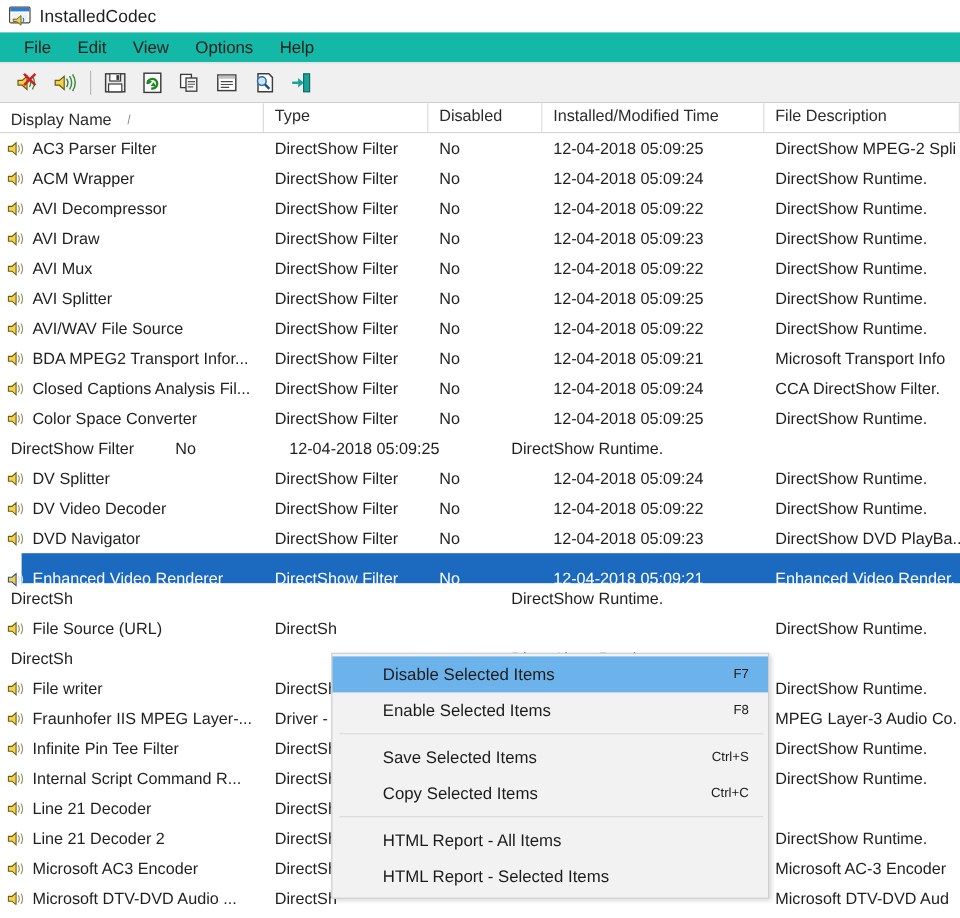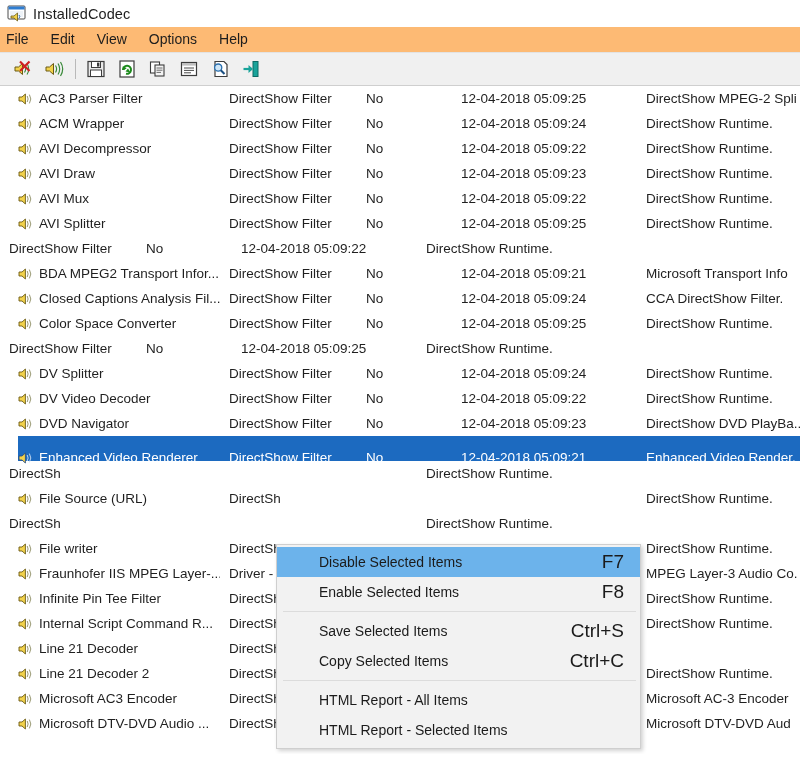--- a/index.html
+++ b/index.html
@@ -34,22 +34,22 @@
     font-size: 14.5px;
     color: #1d1d1d;
     letter-spacing: .1px;
   }
 
   
   .menubar {
     height: 25px;
     display: flex;
     align-items: center;
-    padding-left: 0;
-    background: #fdba74;
+    padding-left: 14px;
+    background: #14b8a6;
   }
   .menubar .mi {
     font-size: 14px;
     color: #1d1d1d;
     padding: 1px 11px 2px 11px;
     cursor: default;
     white-space: nowrap;
   }
   .menubar .mi:first-child { padding-left: 6px; }
 
@@ -124,21 +124,21 @@
   .cell {
     font-size: 13.5px;
     color: #1f1f1f;
     overflow: hidden;
     text-overflow: clip;
     padding-left: 9px;
     position: relative;
     z-index: 1;
     flex: 0 0 auto;
   }
-  .c-name  { width: 220px; display: flex; align-items: center; padding-left: 12px; }
+  .c-name  { width: 220px; display: flex; align-items: center; padding-left: 0; }
   .c-type  { width: 137px; }
   .c-dis   { width: 95px; }
   .c-time  { width: 185px; }
   .c-desc  { width: 163px; }
   .name-text { padding-left: 3px; overflow: hidden; text-overflow: clip; }
 
   
   .codec-icon {
     width: 19px; height: 16px;
     margin-left: 5px;
@@ -164,21 +164,21 @@
     align-items: center;
     padding: 0 16px 0 42px;
     font-size: 14px;
     color: #1b1b1b;
     position: relative;
     white-space: nowrap;
   }
   .ctx-item.highlight { background: #6cb3eb; gap: 36px; }
   .ctx-item .shortcut {
     margin-left: auto;
-    font-size: 19px;
+    font-size: 11px;
     color: #1b1b1b;
   }
   .ctx-sep {
     height: 1px;
     background: #dcdcdc;
     margin: 4px 4px 4px 6px;
   }
 </style>
 </head>
 <body>
@@ -270,20 +270,30 @@
       <svg width="20" height="20" viewBox="0 0 20 20">
         <rect x="12" y="2.5" width="5" height="15" fill="#19a39a" stroke="#0d6b65" stroke-width="1"></rect>
         <path d="M2.5 10 H11" stroke="#19a39a" stroke-width="2.2"></path>
         <path d="M7.5 6 L12 10 L7.5 14 Z" fill="#19a39a"></path>
       </svg>
     </div>
   </div>
 
   <div class="listview">
 
+    <div class="lv-header">
+      <div class="hcell c-name">
+        <span>Display Name</span>
+          <span class="sortmark">/</span>
+      </div>
+      <div class="hcell c-type">Type</div>
+      <div class="hcell c-dis">Disabled</div>
+      <div class="hcell c-time">Installed/Modified Time</div>
+      <div class="hcell c-desc">File Description</div>
+    </div>
 
     <div class="lv-rows" id="rows">
         <div class="lv-row">
           <div class="cell c-name">
             <span class="codec-icon"><svg width="19" height="16" viewBox="0 0 19 16">
                 <path d="M2 6 L5 6 L8.4 3 L8.4 13 L5 10 L2 10 Z" fill="#f2d24b" stroke="#6b5a14" stroke-width="0.9"></path>
                 <path d="M10.2 5 q1.8 3 0 6" stroke="#8d8d62" stroke-width="0.9" fill="none"></path>
                 <path d="M12.4 3.6 q2.8 4.4 0 8.8" stroke="#8d8d62" stroke-width="0.9" fill="none"></path>
               </svg></span>
             <span class="name-text">AC3 Parser Filter</span>
@@ -357,20 +367,28 @@
                 <path d="M12.4 3.6 q2.8 4.4 0 8.8" stroke="#8d8d62" stroke-width="0.9" fill="none"></path>
               </svg></span>
             <span class="name-text">AVI Splitter</span>
           </div>
           <div class="cell c-type">DirectShow Filter</div>
           <div class="cell c-dis">No</div>
           <div class="cell c-time">12-04-2018 05:09:25</div>
           <div class="cell c-desc">DirectShow Runtime.</div>
         </div>
         <div class="lv-row">
+          <div class="cell c-name">
+            <span class="codec-icon"><svg width="19" height="16" viewBox="0 0 19 16">
+                <path d="M2 6 L5 6 L8.4 3 L8.4 13 L5 10 L2 10 Z" fill="#f2d24b" stroke="#6b5a14" stroke-width="0.9"></path>
+                <path d="M10.2 5 q1.8 3 0 6" stroke="#8d8d62" stroke-width="0.9" fill="none"></path>
+                <path d="M12.4 3.6 q2.8 4.4 0 8.8" stroke="#8d8d62" stroke-width="0.9" fill="none"></path>
+              </svg></span>
+            <span class="name-text">AVI/WAV File Source</span>
+          </div>
           <div class="cell c-type">DirectShow Filter</div>
           <div class="cell c-dis">No</div>
           <div class="cell c-time">12-04-2018 05:09:22</div>
           <div class="cell c-desc">DirectShow Runtime.</div>
         </div>
         <div class="lv-row">
           <div class="cell c-name">
             <span class="codec-icon"><svg width="19" height="16" viewBox="0 0 19 16">
                 <path d="M2 6 L5 6 L8.4 3 L8.4 13 L5 10 L2 10 Z" fill="#f2d24b" stroke="#6b5a14" stroke-width="0.9"></path>
                 <path d="M10.2 5 q1.8 3 0 6" stroke="#8d8d62" stroke-width="0.9" fill="none"></path>

